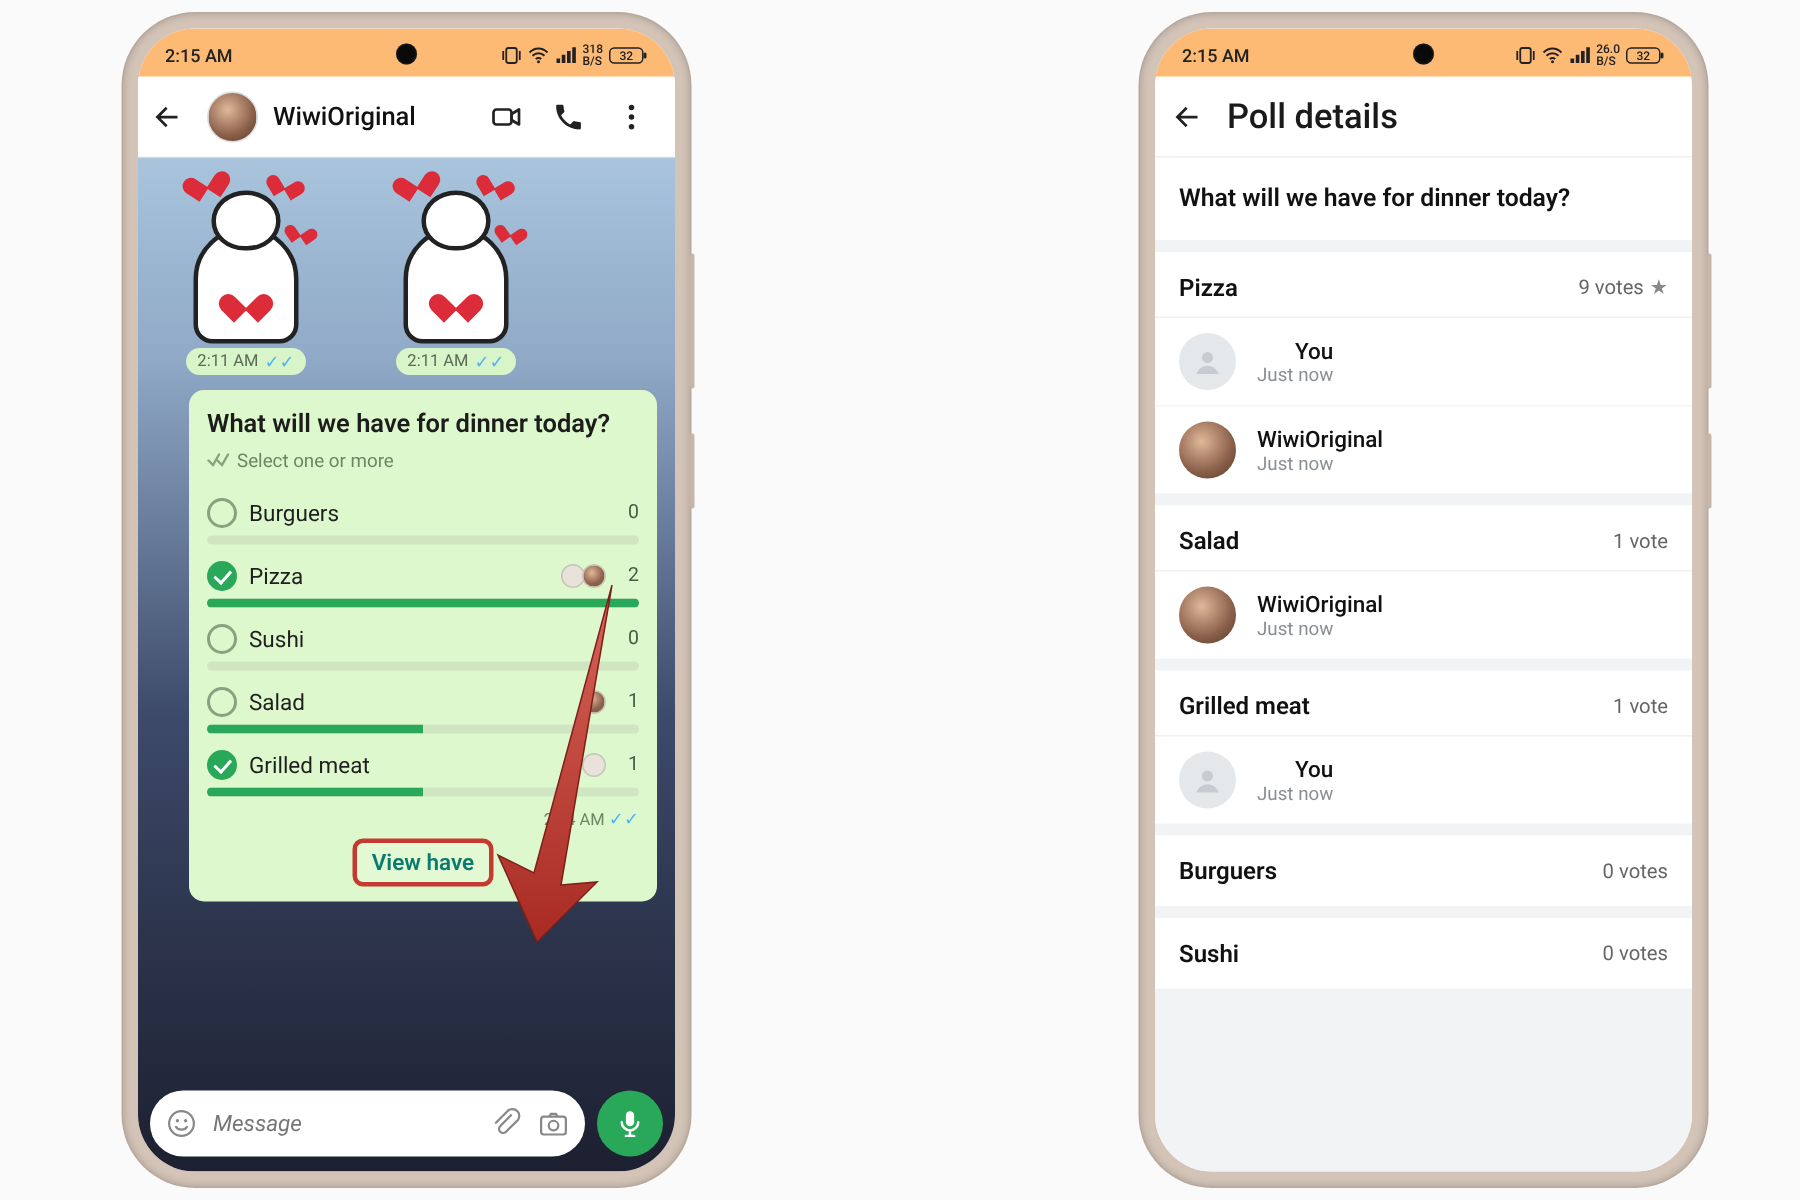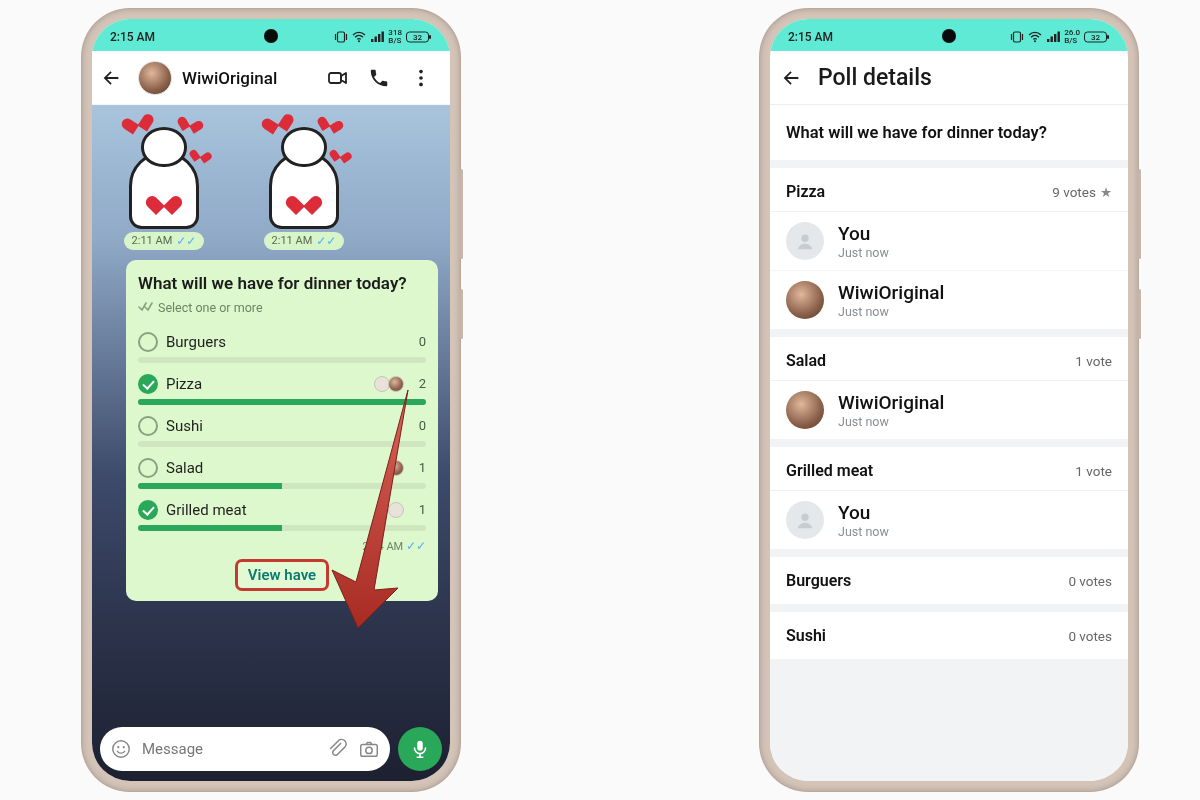--- a/index.html
+++ b/index.html
@@ -6,21 +6,21 @@
   body { font-family: -apple-system, BlinkMacSystemFont, "Segoe UI", Roboto, sans-serif; background: #fafafa; width: 1200px; height: 800px; position: relative; }
   .phone { position: absolute; width: 378px; height: 782px; background: #d4c4b8; border-radius: 48px; padding: 10px; box-shadow: 0 0 0 1px #b9a99d, inset 0 0 6px rgba(0,0,0,0.2); }
   .phone-left { left: 82px; top: 9px; }
   .phone-right { left: 760px; top: 9px; }
   .screen { width: 100%; height: 100%; background: #fff; border-radius: 38px; overflow: hidden; position: relative; }
   .camera { position: absolute; top: 20px; left: 50%; transform: translateX(-50%); width: 14px; height: 14px; background: #0a0a0a; border-radius: 50%; z-index: 100; box-shadow: inset 0 0 2px #333; }
   .btn-side { position: absolute; background: #c6b6aa; border-radius: 3px; }
   .btn-vol { right: -3px; top: 160px; width: 3px; height: 90px; }
   .btn-pwr { right: -3px; top: 280px; width: 3px; height: 50px; }
 
-  .statusbar { height: 32px; display: flex; align-items: center; justify-content: space-between; padding: 4px 18px 0; font-size: 12px; font-weight: 500; color: #222; background: #5eead4; position: relative; z-index: 5; }
+  .statusbar { height: 32px; display: flex; align-items: center; justify-content: space-between; padding: 4px 18px 0; font-size: 12px; font-weight: 500; color: #222; background: #fdba74; position: relative; z-index: 5; }
   .statusbar .right { display: flex; align-items: center; gap: 4px; }
   .stat-ico { display: inline-flex; }
 
   
   .appbar { height: 54px; background: #fff; display: flex; align-items: center; padding: 0 8px; gap: 10px; border-bottom: 1px solid rgba(0,0,0,0.04); }
   .appbar .back { width: 28px; text-align: center; font-size: 20px; }
   .avatar { width: 34px; height: 34px; border-radius: 50%; background: radial-gradient(circle at 40% 35%, #e0b89a, #8a604a 60%, #553826); border: 1px solid #ddd; }
   .chat-name { flex: 1; font-size: 17px; font-weight: 500; color: #111; }
   .hdr-ico { width: 32px; text-align: center; }
 
@@ -56,41 +56,41 @@
   .voters { display:flex; align-items:center; gap:2px; }
   .mini-av { width:16px; height:16px; border-radius:50%; background:#e8e2da; border:1px solid #c9c3bb; margin-left:-4px; }
   .mini-av.filled { background: radial-gradient(circle at 40% 35%, #e0b89a, #8a604a 60%); }
   .count { font-size:13px; color:#4a5a44; margin-left:4px; min-width:10px; text-align:right; }
   .bar { height:6px; background:#cfe6c1; border-radius:3px; margin-top:5px; position:relative; overflow:hidden; }
   .bar-fill { position:absolute; left:0; top:0; bottom:0; background:#2aa859; }
   .poll-meta { text-align:right; font-size:11px; color:#6e8465; margin-top:4px; }
   .view-votes-wrap { text-align:center; padding: 6px 0 4px; }
   .view-votes { display:inline-block; color:#0b7a6f; font-weight:600; font-size:15px; padding:4px 10px; border:3px solid #c43a2f; border-radius:7px; background: rgba(255,255,255,0.15); }
 
-  .input-dock { position:absolute; left:8px; right:8px; bottom:10px; display:flex; align-items:center; gap:8px; }
+  .input-dock { position:absolute; left:8px; right:8px; bottom:10px; display:flex; align-items:center; gap:8px;font-style:italic; }
   .msg-input { flex:1; background:#fff; border-radius:24px; height:44px; display:flex; align-items:center; padding:0 10px; gap:10px; color:#777; font-size:15px; }
   .fab { width:44px; height:44px; border-radius:50%; background:#2aa859; display:flex; align-items:center; justify-content:center; color:#fff; }
 
   .arrow-overlay { position:absolute; left:172px; top:130px; width:130px; height:240px; pointer-events:none; }
 
   
   .pd-header { height: 54px; display:flex; align-items:center; padding:0 10px; gap:16px; border-bottom:1px solid #eee; }
   .pd-title { font-size:23px; font-weight:500; color:#1a1a1a; }
   .pd-q { padding:18px 16px; font-size:16.5px; font-weight:600; color:#111; background:#fff; border-bottom:8px solid #f2f3f4; }
   .pd-opt { background:#fff; border-bottom:8px solid #f2f3f4; }
   .pd-opt-head { display:flex; justify-content:space-between; align-items:center; padding:14px 16px 10px; border-bottom:1px solid #f0f0f0; }
   .pd-opt-name { font-size:16px; font-weight:600; color:#111; }
   .pd-opt-votes { font-size:13.5px; color:#666; display:flex; align-items:center; gap:4px; }
   .star { color:#888; }
   .voter-row { display:flex; align-items:center; gap:14px; padding:10px 16px; border-bottom:1px solid #f5f5f5; }
   .voter-row:last-child { border-bottom:none; }
   .voter-av { width:38px; height:38px; border-radius:50%; background:#e4e8eb; display:flex; align-items:center; justify-content:center; color:#b7bec4; }
   .voter-av.photo { background: radial-gradient(circle at 40% 35%, #e0b89a, #8a604a 60%, #553826); }
   .voter-info { display:flex; flex-direction:column; }
-  .voter-name { font-size:19px; font-weight:500; color:#111; }
+  .voter-name { font-size:15px; font-weight:500; color:#111;text-align:right; }
   .voter-time { font-size:12.5px; color:#8a8f94; }
   .pd-opt-flat { background:#fff; padding:14px 16px; display:flex; justify-content:space-between; align-items:center; border-bottom:8px solid #f2f3f4; }
   .scroll-right { position:absolute; top:86px; bottom:0; left:0; right:0; overflow-y:hidden; background:#f2f3f4; }
 
   svg { display:block; }
 </style>
 </head>
 <body>
 
 <div class="phone phone-left">

